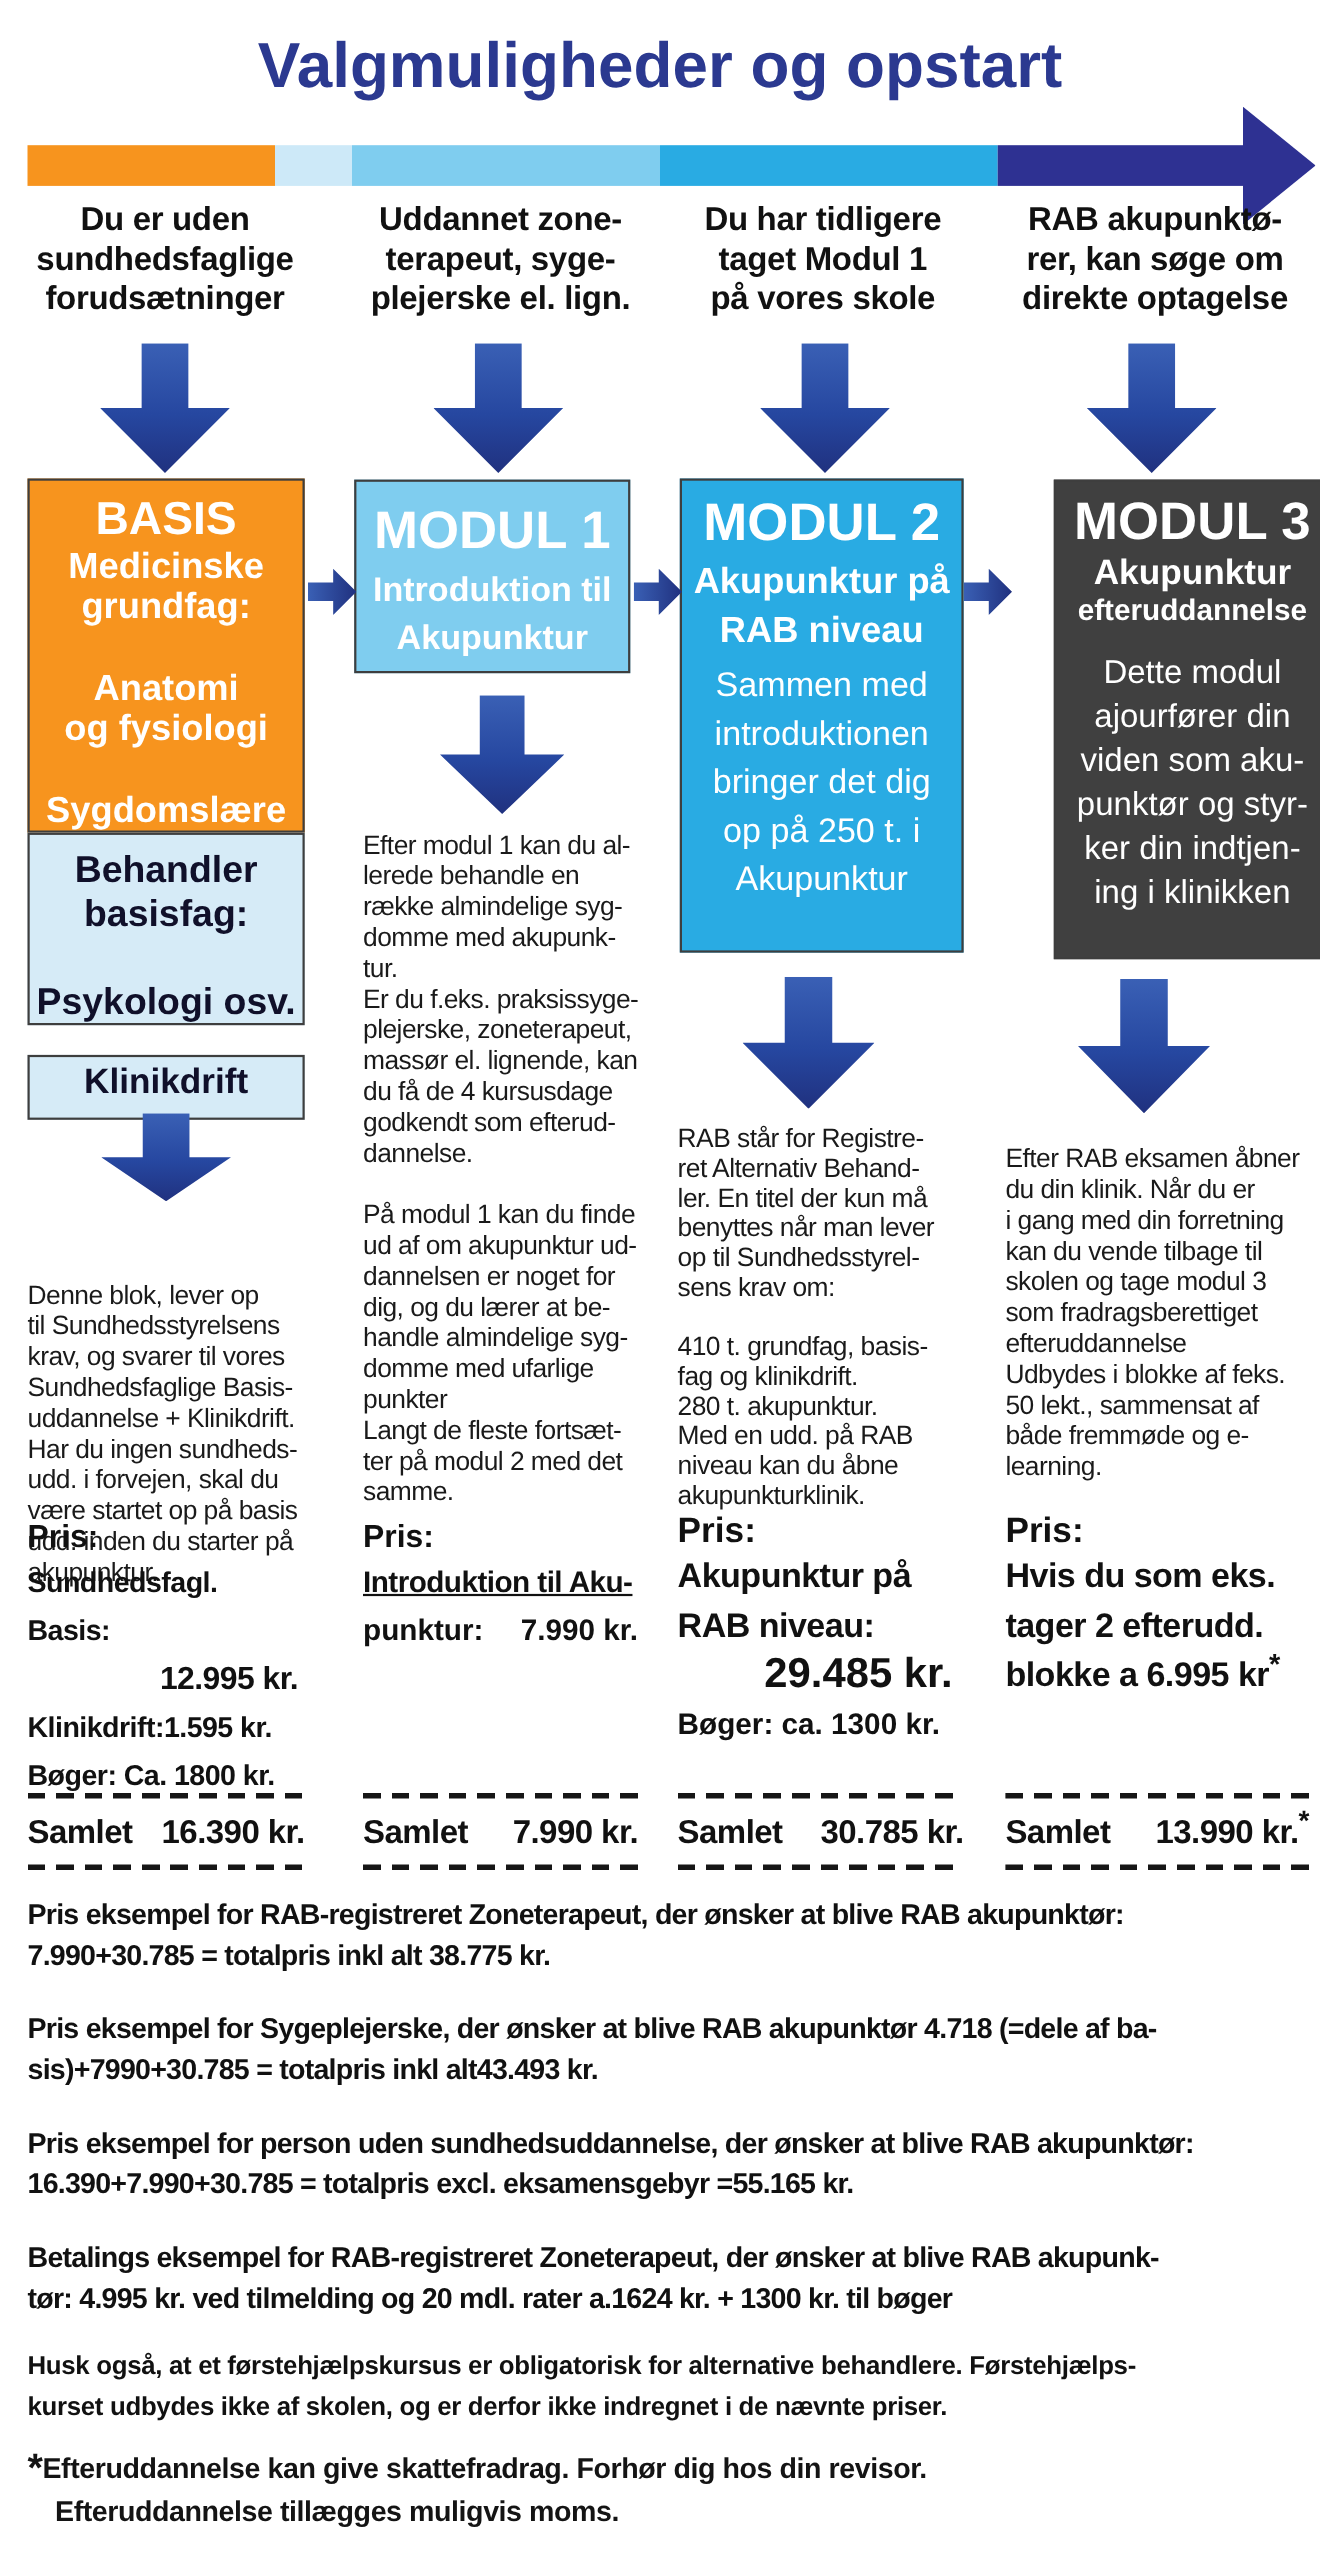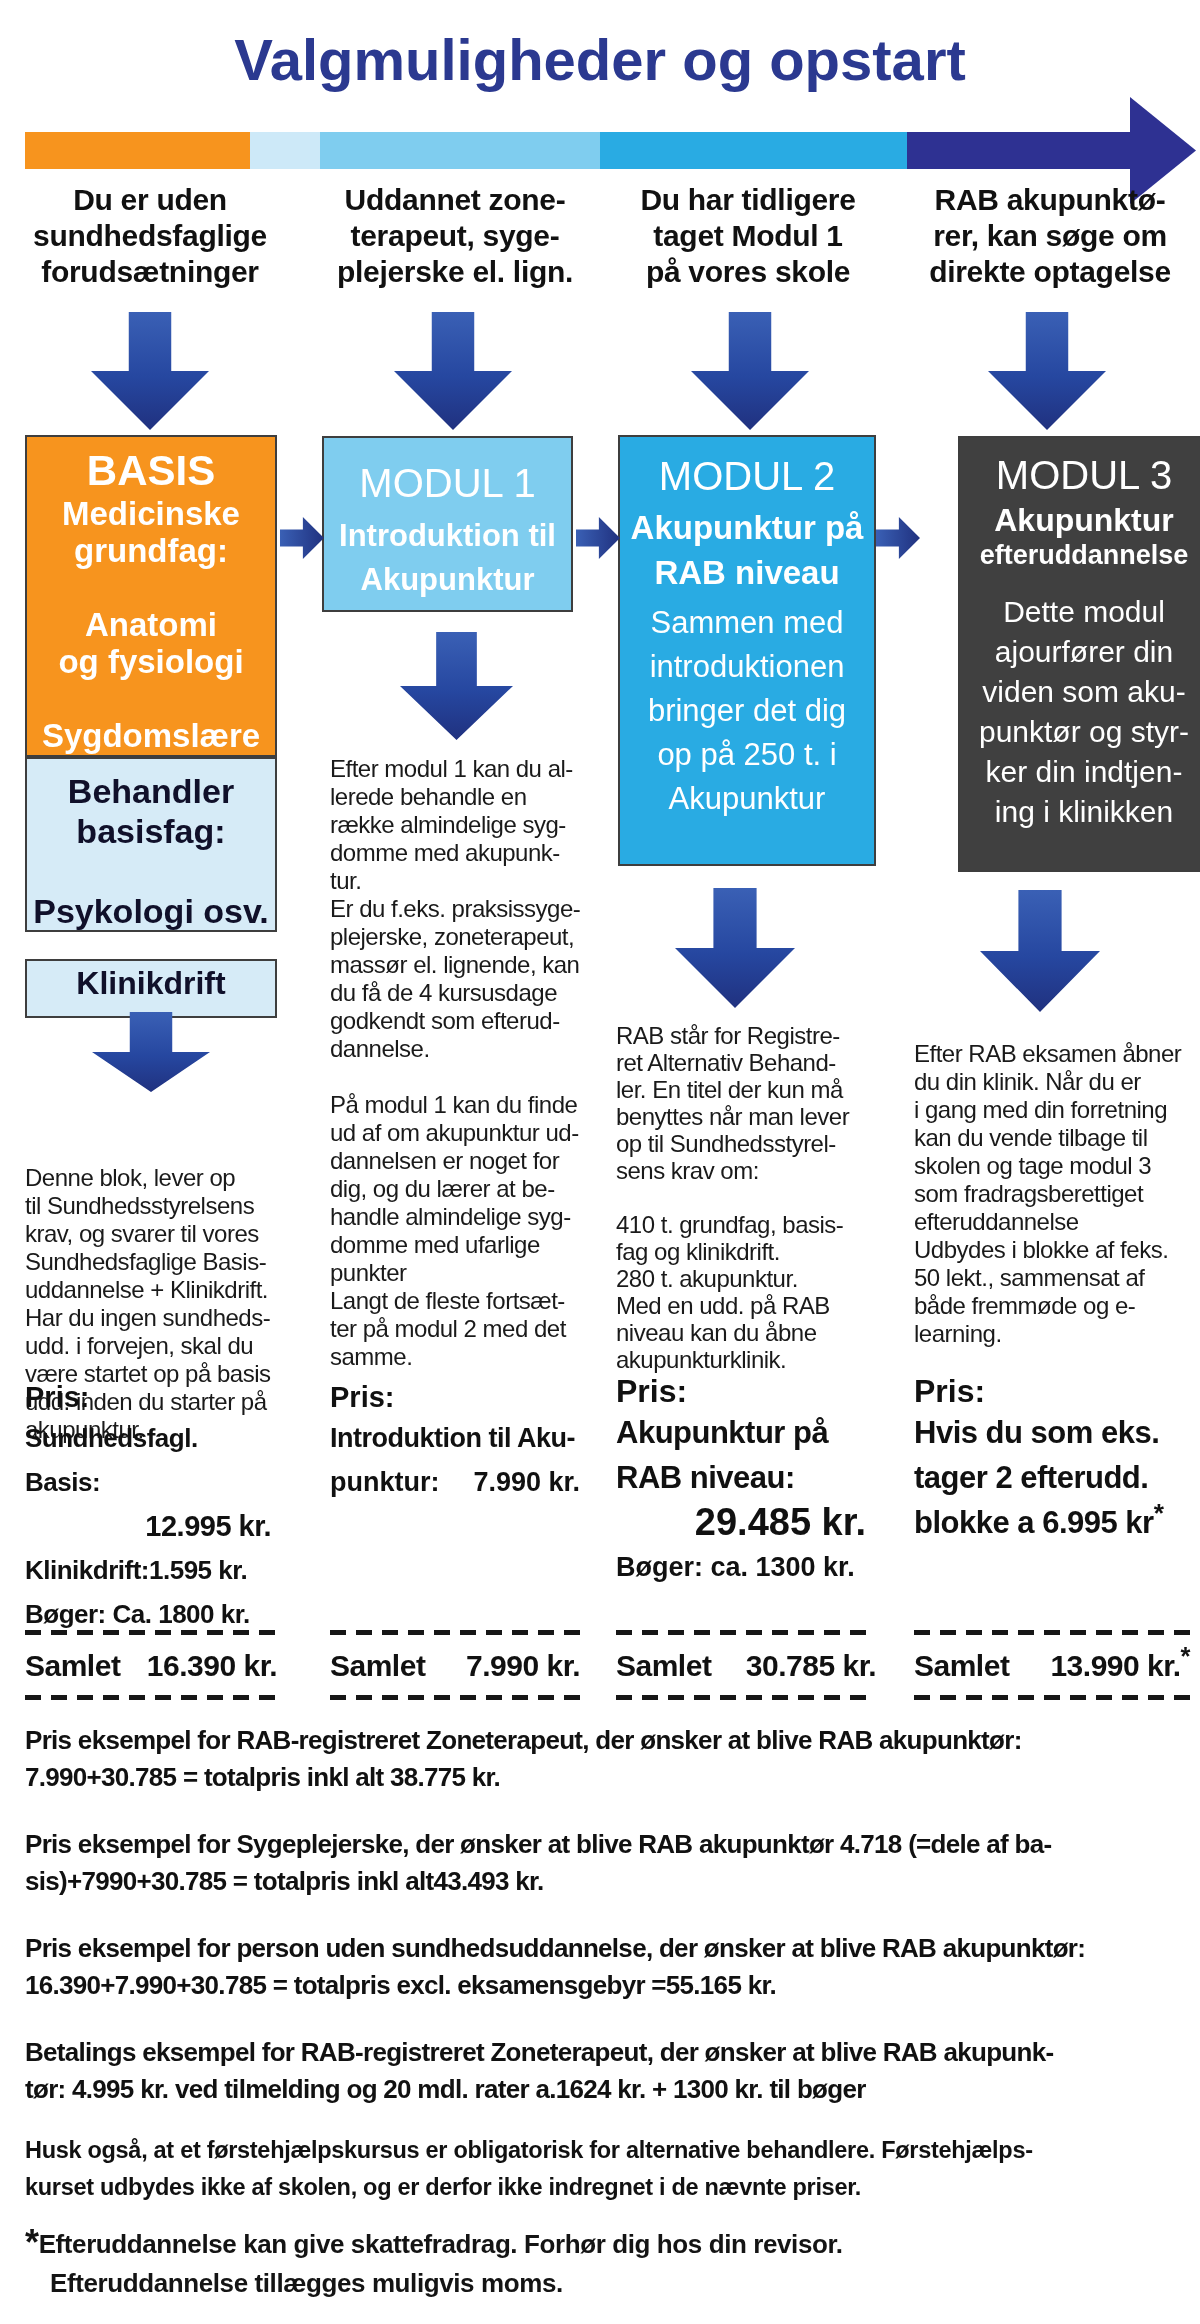--- a/index.html
+++ b/index.html
@@ -52,21 +52,21 @@
   
   .box{border:2px solid #3e3e3e;box-sizing:border-box;text-align:center;}
   .basis-box{left:25px;top:435px;width:252px;height:322px;background:#F7941E;color:#fff;}
   .basis-title{font-size:42px;font-weight:bold;line-height:48px;padding-top:10px;}
   .basis-body{font-size:33px;font-weight:bold;line-height:37px;}
   .behandler-box{left:25px;top:757px;width:252px;height:175px;background:#D6EBF7;color:#10102a;}
   .behandler-body{font-size:34px;font-weight:bold;line-height:40px;padding-top:12px;}
   .klinik-box{left:25px;top:959px;width:252px;height:59px;background:#D6EBF7;color:#10102a;
     font-size:32px;font-weight:bold;line-height:44px;}
 
-  .modul-title{font-size:40px;font-weight:normal;line-height:50px;}
+  .modul-title{font-size:48px;font-weight:bold;line-height:50px;}
   .m1-box{left:322px;top:436px;width:251px;height:176px;background:#7FCDEF;color:#fff;padding-top:20px;}
   .m1-body{font-size:31px;font-weight:bold;line-height:44px;margin-top:6px;}
   .m2-box{left:618px;top:435px;width:258px;height:431px;background:#29ABE3;color:#fff;padding-top:14px;}
   .m2-sub{font-size:33px;font-weight:bold;line-height:45px;margin-top:4px;}
   .m2-body{font-size:31px;font-weight:normal;line-height:44px;margin-top:6px;}
   .m3-box{left:958px;top:436px;width:252px;height:436px;background:#404040;color:#fff;padding-top:12px;}
   .m3-sub1{font-size:32px;font-weight:bold;line-height:40px;display:block;}
   .m3-sub2{font-size:27px;font-weight:bold;line-height:30px;display:block;}
   .m3-body{font-size:30px;font-weight:normal;line-height:40px;margin-top:22px;}
 
@@ -262,21 +262,21 @@
   <div class="abs price pr1">
     <div class="lbl">Pris:</div>
     <div class="row">Sundhedsfagl. Basis:</div>
     <div class="row amt">12.995 kr.</div>
     <div class="row">Klinikdrift:1.595 kr.</div>
     <div class="row">Bøger: Ca. 1800 kr.</div>
   </div>
 
   <div class="abs price pr2">
     <div class="lbl">Pris:</div>
-    <div class="row" style="font-size:27px;">Introduktion til Aku-</div>
+    <div class="row" style="font-size:27px;text-decoration:underline;">Introduktion til Aku-</div>
     <div class="flexrow">
       <span>punktur:</span>
       <span>7.990 kr.</span>
     </div>
   </div>
 
   <div class="abs price pr3">
     <div class="lbl">Pris:</div>
     <div class="big">Akupunktur på</div>
     <div class="big">RAB niveau:</div>

